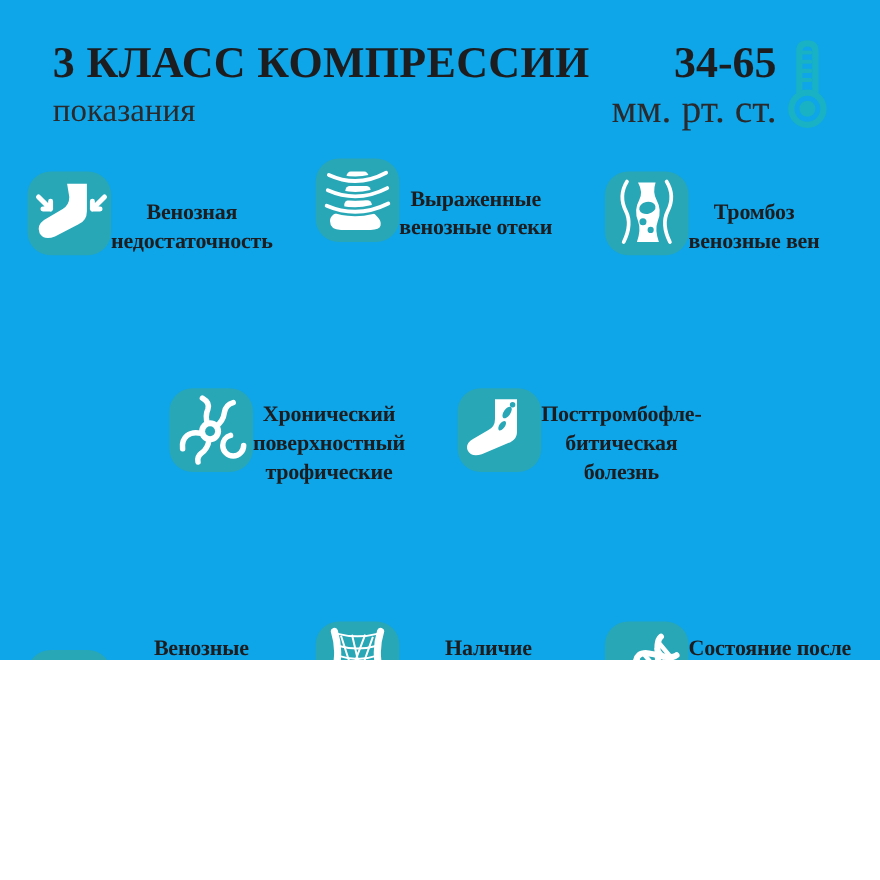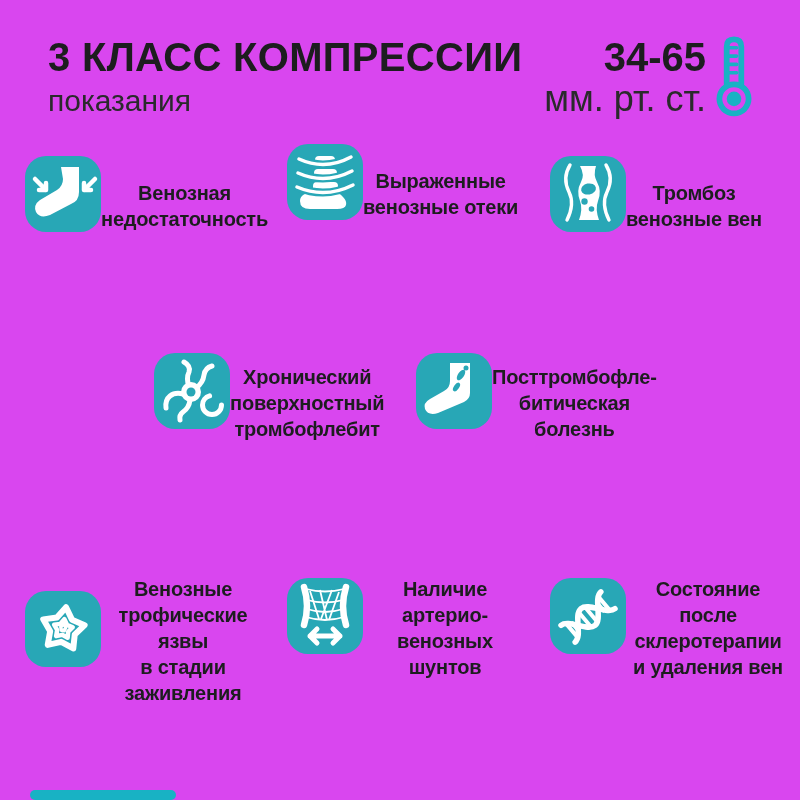--- a/index.html
+++ b/index.html
@@ -4,21 +4,21 @@
 <style>
   :root{
     --teal:#28a7b6;
     --accent:#18b2c4;
     --ink:#1d1d1f;
   }
   *{margin:0;padding:0;box-sizing:border-box;}
   html,body{background:#fff;}
   body{font-family:"Liberation Sans", sans-serif;}
   .canvas{
-    position:relative;width:800px;height:800px;background:#d946ef;overflow:hidden;
+    position:relative;width:800px;height:600px;background:#0ea5e9;overflow:hidden;font-family:Liberation Serif, serif;
   }
   .title{
     position:absolute;left:48px;top:34px;
     font-size:40px;font-weight:700;letter-spacing:.3px;color:var(--ink);line-height:46px;
   }
   .subtitle{
     position:absolute;left:48px;top:84px;
     font-size:30px;font-weight:400;color:#2a2a2c;line-height:34px;
   }
   .pressure{
@@ -135,21 +135,21 @@
           <path d="M29 41 Q21 39 16 43 Q11 47 12 55"></path>
           <path d="M36 47 Q35 55 29 59 Q25 62 26 67"></path>
           <circle cx="58" cy="52" r="9.5" stroke-dasharray="42 18"></circle>
         </g>
         <circle cx="37" cy="39" r="10" fill="#fff"></circle>
         <circle cx="37" cy="39" r="4.5" fill="#28a7b6"></circle>
       </svg>
     </div>
     <div class="label">Хронический
 поверхностный
-тромбофлебит</div>
+трофические</div>
   </div>
 
   <div class="card c5">
     <div class="tile">
       <svg viewBox="0 0 76 76">
         <path fill="#fff" d="M34 10 h20 v30 q0 6 -6 9 L22 60 q-10 3 -13 -4 q-2 -6 5 -10 l14 -8 q6 -3 6 -10 z"></path>
         <ellipse cx="45" cy="22" rx="6" ry="3" fill="#28a7b6" transform="rotate(-55 45 22)"></ellipse>
         <ellipse cx="40.5" cy="34" rx="5" ry="2.5" fill="#28a7b6" transform="rotate(-55 40.5 34)"></ellipse>
         <circle cx="50" cy="15" r="2.5" fill="#28a7b6"></circle>
       </svg>

